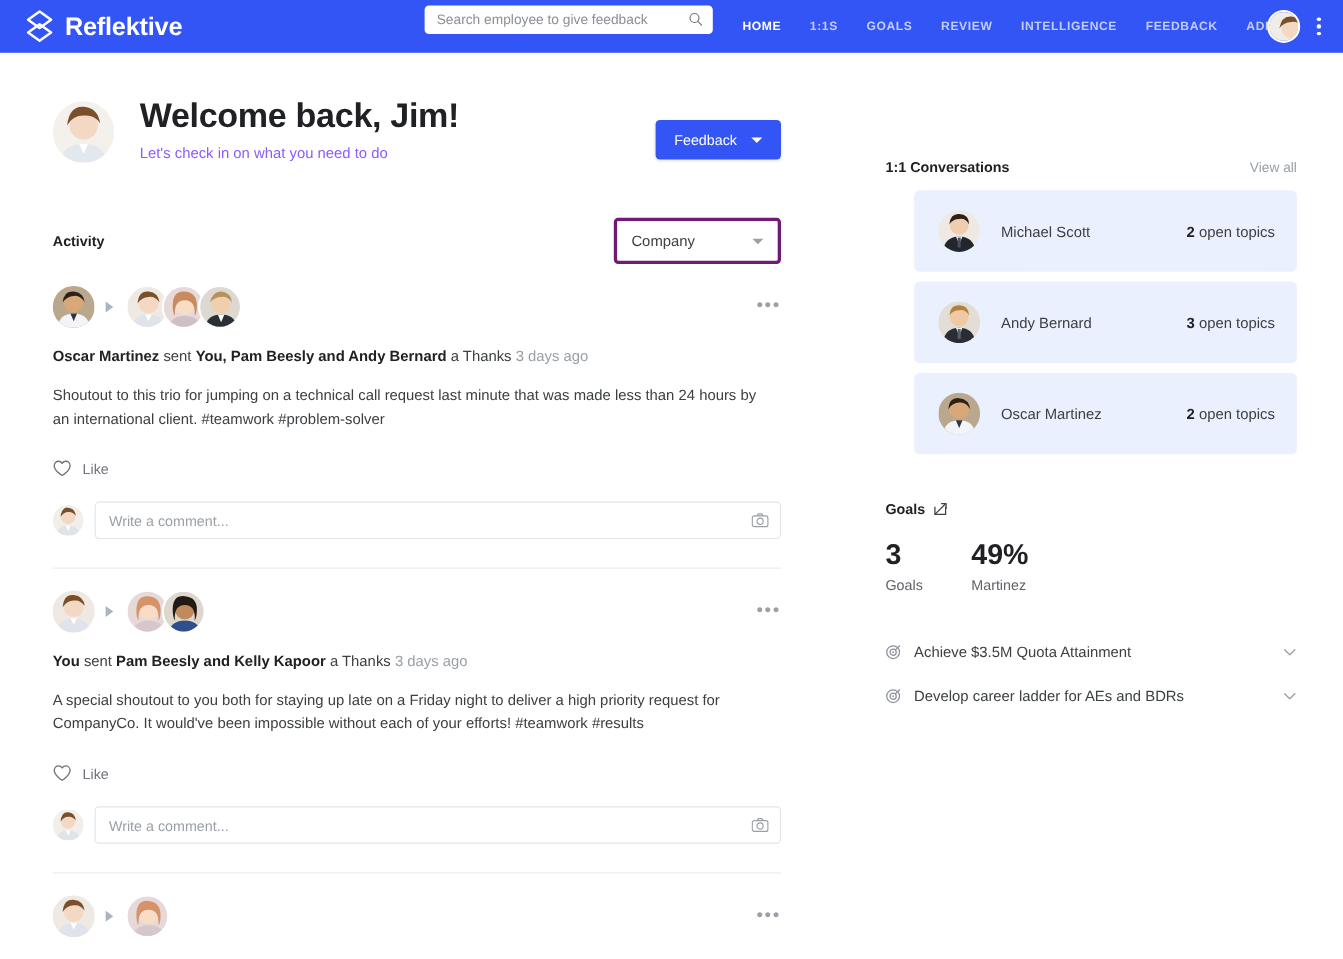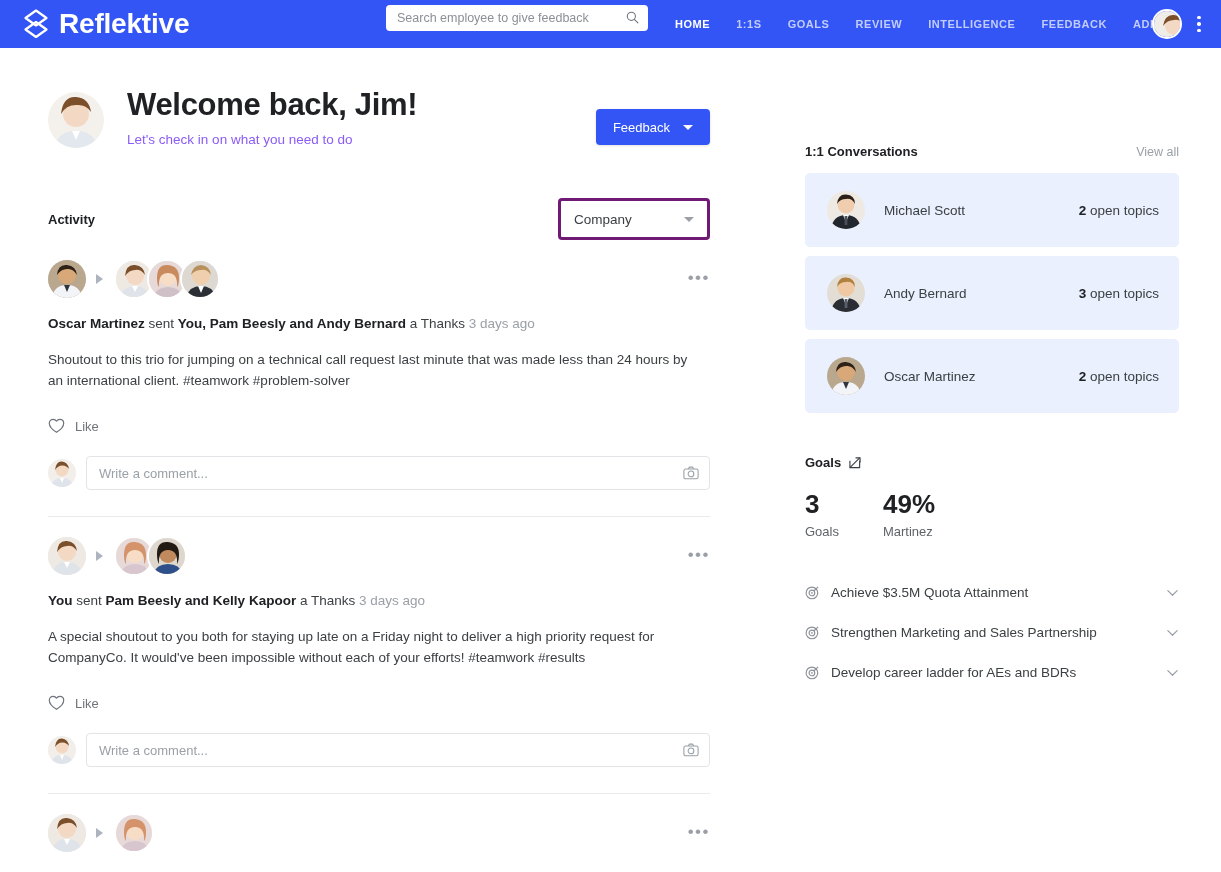--- a/index.html
+++ b/index.html
@@ -19,21 +19,21 @@
     background: #3355f5;
     display: flex;
     align-items: center;
     padding: 0 14px 0 22px;
     position: relative;
   }
   .brand { display: flex; align-items: center; gap: 9px; }
   .brand-logo { width: 28px; height: 30px; display: block; }
   .brand-name {
     color: #ffffff;
-    font-size: 28px;
+    font-size: 23px;
     font-weight: 700;
     letter-spacing: -0.2px;
     line-height: 1;
   }
 
   .search-wrap {
     position: absolute;
     left: 386px;
     top: 5px;
     width: 262px;
@@ -341,20 +341,21 @@
 
   .convo-card {
     background: #eaf0fd;
     border-radius: 5px;
     height: 74px;
     display: flex;
     align-items: center;
     padding: 0 20px 0 22px;
     margin-bottom: 9px;
     cursor: pointer;
+    margin-left: 26px;
   }
   .convo-avatar {
     width: 38px; height: 38px;
     border-radius: 50%;
     overflow: hidden;
     flex: 0 0 auto;
   }
   .convo-name {
     margin-left: 19px;
     font-size: 13.5px;
@@ -763,32 +764,20 @@
             <path d="M2 5 L7 10 L12 5" fill="none" stroke="#9aa0a6" stroke-width="1.3" stroke-linecap="round" stroke-linejoin="round"></path>
           </svg>
         </div>
         <div class="goal-item">
           <svg class="goal-icon" viewBox="0 0 16 16">
             <circle cx="7.4" cy="8.4" r="6.2" fill="none" stroke="#8b9099" stroke-width="1.2"></circle>
             <circle cx="7.4" cy="8.4" r="3" fill="none" stroke="#8b9099" stroke-width="1.2"></circle>
             <circle cx="7.4" cy="8.4" r="0.9" fill="#8b9099"></circle>
             <path d="M9.4 6.4 L14 2" stroke="#8b9099" stroke-width="1.2" fill="none"></path>
           </svg>
-          <span class="goal-name">Strengthen Marketing and Sales Partnership</span>
-          <svg class="goal-chev" viewBox="0 0 14 14">
-            <path d="M2 5 L7 10 L12 5" fill="none" stroke="#9aa0a6" stroke-width="1.3" stroke-linecap="round" stroke-linejoin="round"></path>
-          </svg>
-        </div>
-        <div class="goal-item">
-          <svg class="goal-icon" viewBox="0 0 16 16">
-            <circle cx="7.4" cy="8.4" r="6.2" fill="none" stroke="#8b9099" stroke-width="1.2"></circle>
-            <circle cx="7.4" cy="8.4" r="3" fill="none" stroke="#8b9099" stroke-width="1.2"></circle>
-            <circle cx="7.4" cy="8.4" r="0.9" fill="#8b9099"></circle>
-            <path d="M9.4 6.4 L14 2" stroke="#8b9099" stroke-width="1.2" fill="none"></path>
-          </svg>
           <span class="goal-name">Develop career ladder for AEs and BDRs</span>
           <svg class="goal-chev" viewBox="0 0 14 14">
             <path d="M2 5 L7 10 L12 5" fill="none" stroke="#9aa0a6" stroke-width="1.3" stroke-linecap="round" stroke-linejoin="round"></path>
           </svg>
         </div>
       </div>
     </div>
 
   </div>
 </div>

